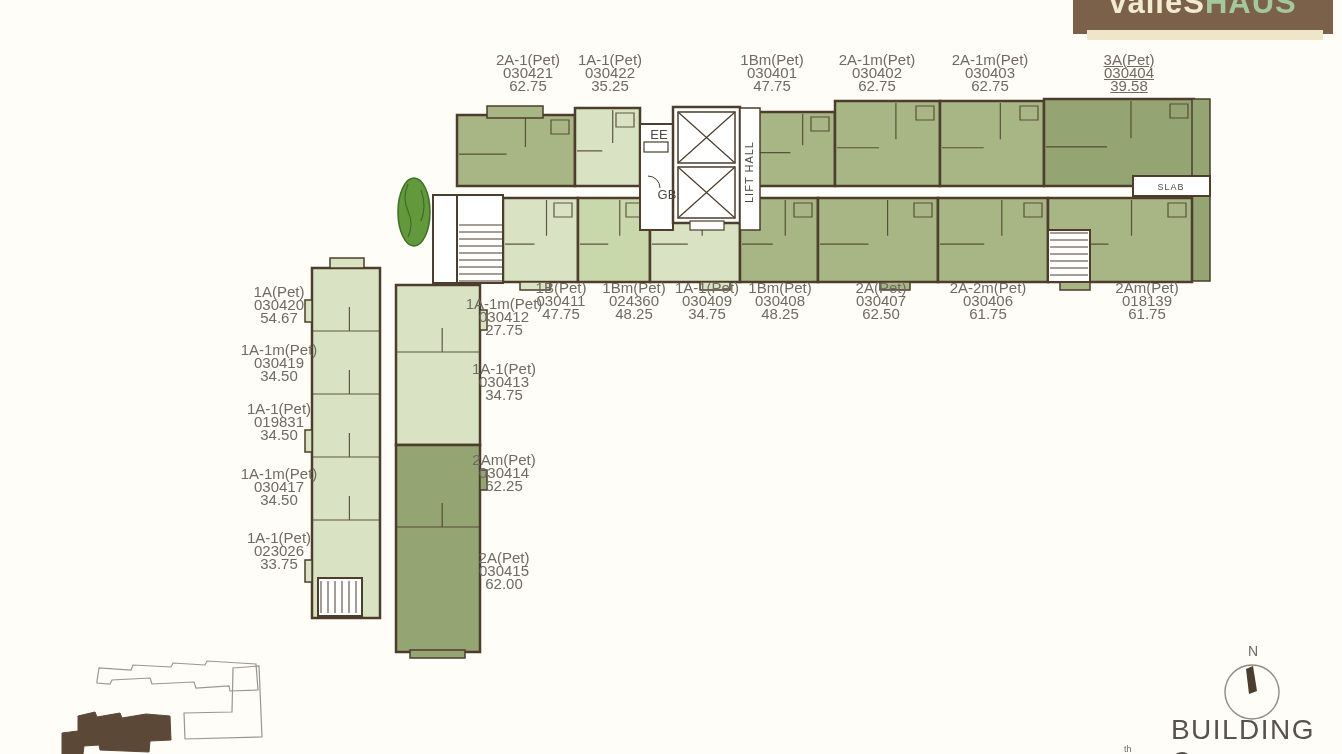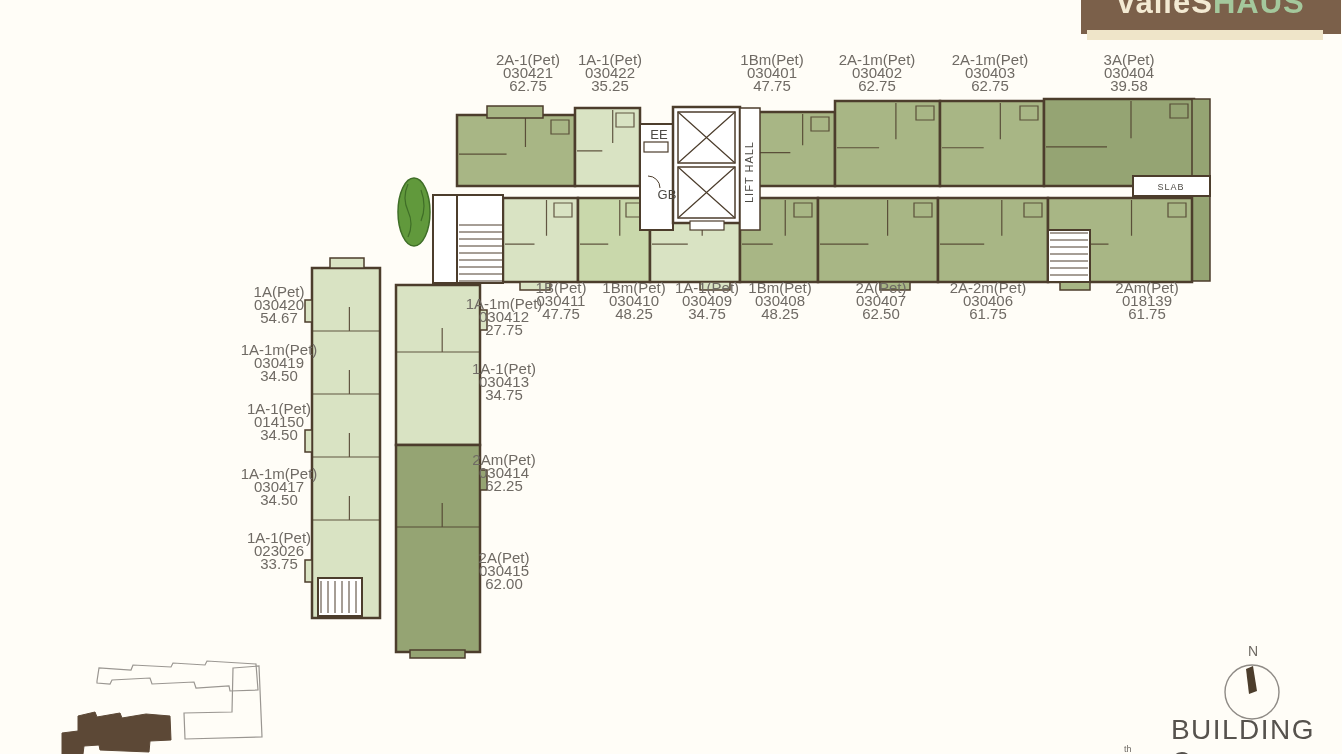--- a/index.html
+++ b/index.html
@@ -1,21 +1,21 @@
 <!DOCTYPE html>
 <html><head>
 <meta charset="utf-8">
 <style>
   html,body{margin:0;padding:0;background:#fffdf7;}
   .stage{position:relative;width:1342px;height:754px;overflow:hidden;
          font-family:"Liberation Sans",sans-serif;background:#fffdf7;}
   .stage svg{position:absolute;left:0;top:0;}
   .ulabel{position:absolute;transform:translateX(-50%);text-align:center;
           font-size:15px;line-height:13px;color:#6f6a64;white-space:nowrap;}
-  .logo{position:absolute;right:1px;top:0;width:260px;height:34px;
+  .logo{position:absolute;right:9px;top:0;width:260px;height:34px;
         background:#7b604a;overflow:hidden;}
   .logo-text{margin-top:-15px;text-align:center;font-size:31px;font-weight:bold;
              color:#f3ead3;letter-spacing:1px;}
   .logo-text .accent{color:#a4c89c;}
   .logo-strip{position:absolute;right:19px;top:30px;width:236px;height:10px;background:#efe5c9;}
   .building-name{position:absolute;left:1243px;top:714px;transform:translateX(-50%);
                  font-size:28px;color:#56524d;letter-spacing:1.5px;}
   .compass-n{position:absolute;left:1253px;top:643px;transform:translateX(-50%);
              font-size:14px;color:#6f6a64;}
   .storey-frag{position:absolute;left:1124px;top:744px;font-size:9px;color:#6f6a64;text-align:center;}
@@ -156,33 +156,33 @@
       <div class="ulabel" style="left: 877px; top: 53px;">
         <div>2A-1m(Pet)</div>
         <div>030402</div>
         <div>62.75</div>
       </div>
       <div class="ulabel" style="left: 990px; top: 53px;">
         <div>2A-1m(Pet)</div>
         <div>030403</div>
         <div>62.75</div>
       </div>
-      <div class="ulabel" style="left: 1129px; top: 53px;">
+      <div class="ulabel" style="left: 1129px; top: 53px; text-decoration: underline;">
         <div>3A(Pet)</div>
         <div>030404</div>
         <div>39.58</div>
       </div>
       <div class="ulabel" style="left: 561px; top: 281px;">
         <div>1B(Pet)</div>
         <div>030411</div>
         <div>47.75</div>
       </div>
       <div class="ulabel" style="left: 634px; top: 281px;">
         <div>1Bm(Pet)</div>
-        <div>030410</div>
+        <div>024360</div>
         <div>48.25</div>
       </div>
       <div class="ulabel" style="left: 707px; top: 281px;">
         <div>1A-1(Pet)</div>
         <div>030409</div>
         <div>34.75</div>
       </div>
       <div class="ulabel" style="left: 780px; top: 281px;">
         <div>1Bm(Pet)</div>
         <div>030408</div>
@@ -208,21 +208,21 @@
         <div>030420</div>
         <div>54.67</div>
       </div>
       <div class="ulabel" style="left: 279px; top: 343px;">
         <div>1A-1m(Pet)</div>
         <div>030419</div>
         <div>34.50</div>
       </div>
       <div class="ulabel" style="left: 279px; top: 402px;">
         <div>1A-1(Pet)</div>
-        <div>014150</div>
+        <div>019831</div>
         <div>34.50</div>
       </div>
       <div class="ulabel" style="left: 279px; top: 467px;">
         <div>1A-1m(Pet)</div>
         <div>030417</div>
         <div>34.50</div>
       </div>
       <div class="ulabel" style="left: 279px; top: 531px;">
         <div>1A-1(Pet)</div>
         <div>023026</div>

